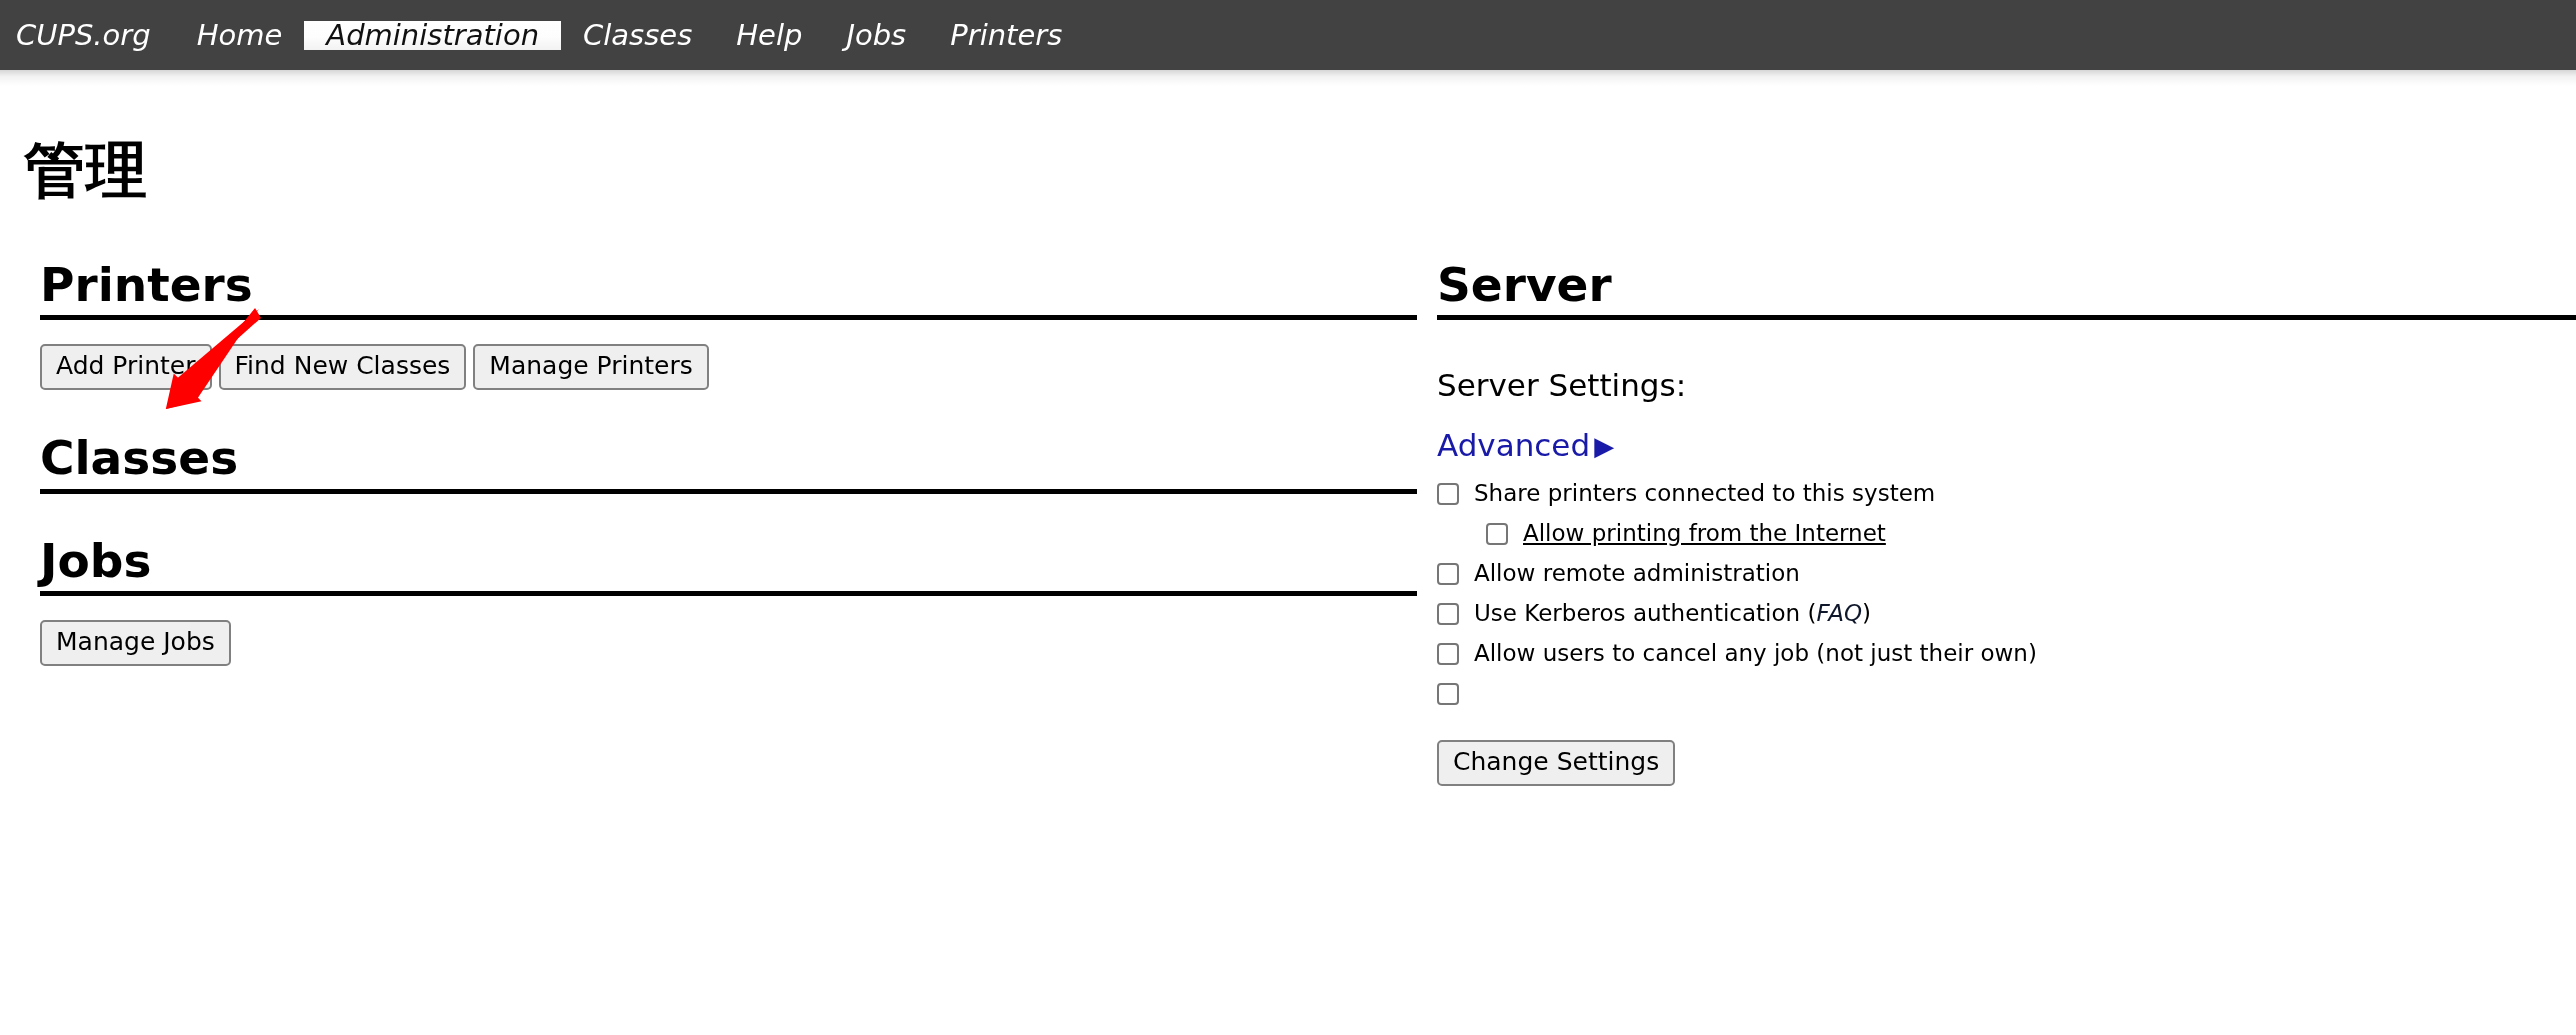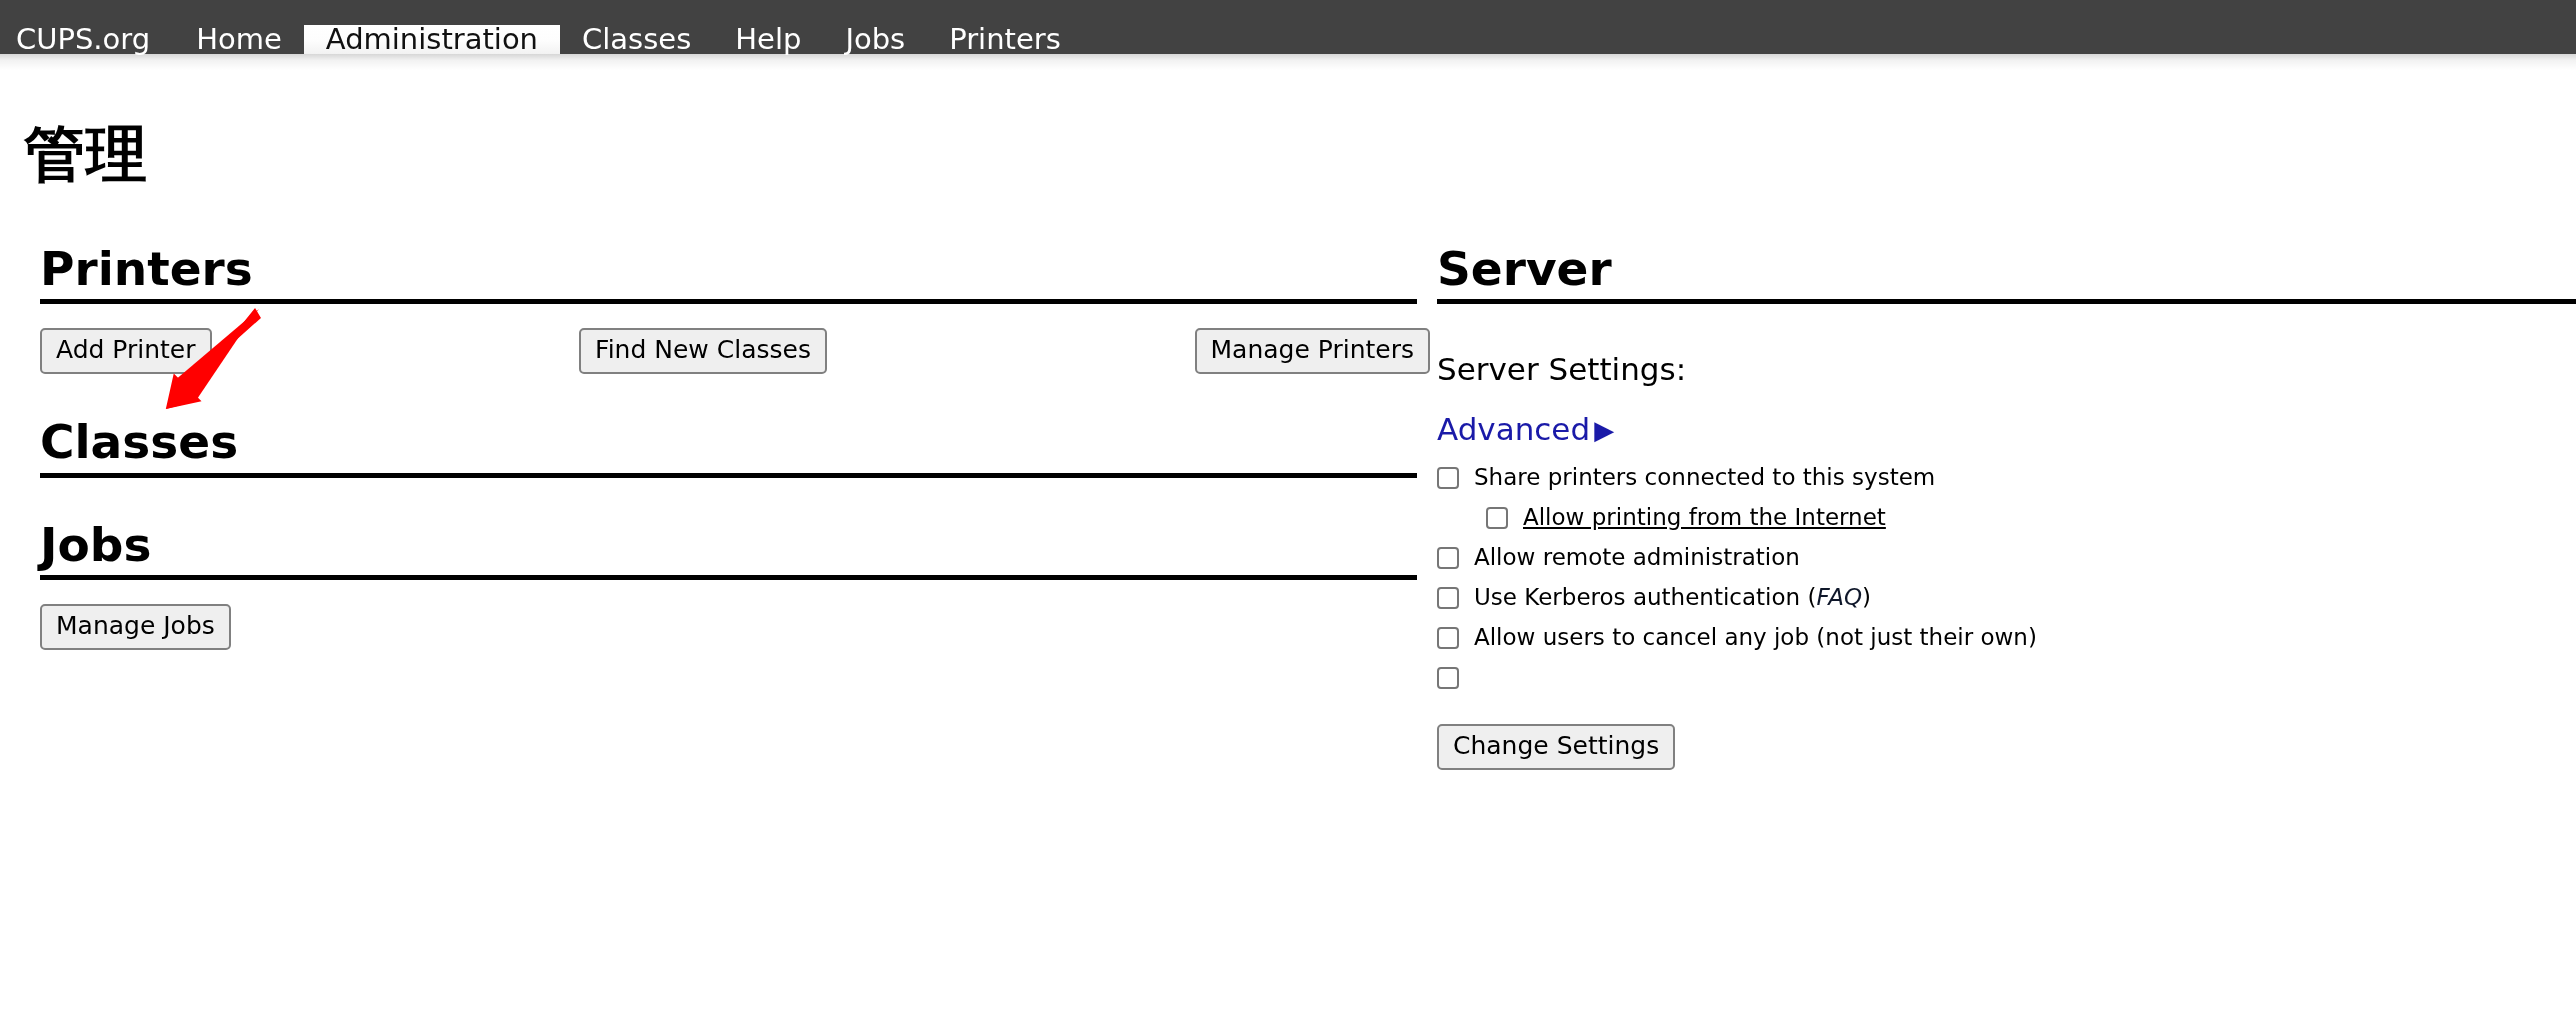--- a/index.html
+++ b/index.html
@@ -12,27 +12,28 @@
     height: 1036px;
     background: #ffffff;
     font-family: "DejaVu Sans", "Liberation Sans", sans-serif;
     overflow: hidden;
     position: relative;
   }
 
   
   .navbar {
     width: 100%;
-    height: 54px;
+    height: 70px;
     background: #424242;
     display: flex;
-    align-items: flex-end;
+    align-items: center;
     box-sizing: border-box;
     position: relative;
     z-index: 5;
+    font-style: italic;
   }
   .nav-item {
     display: flex;
     align-items: center;
     padding: 0 22px;
     color: #ffffff;
     font-size: 29px;
     font-family: "DejaVu Sans", "Liberation Sans", sans-serif;
     line-height: 1;
     white-space: nowrap;
@@ -103,23 +104,22 @@
   .col-left .section-rule {
     width: 1377px;
   }
   .col-right .section-rule {
     width: 1139px;
   }
 
   .btn-row {
     margin-top: 24px;
     display: flex;
-    gap: 0;
+    gap: 7px;
     align-items: flex-start;
-    justify-content: space-between;
   }
   .btn {
     font-family: "DejaVu Sans", "Liberation Sans", sans-serif;
     font-size: 25px;
     color: #000000;
     background: #efefef;
     border: 2px solid #808080;
     border-radius: 5px;
     padding: 6px 14px 7px 14px;
     line-height: 1.15;

